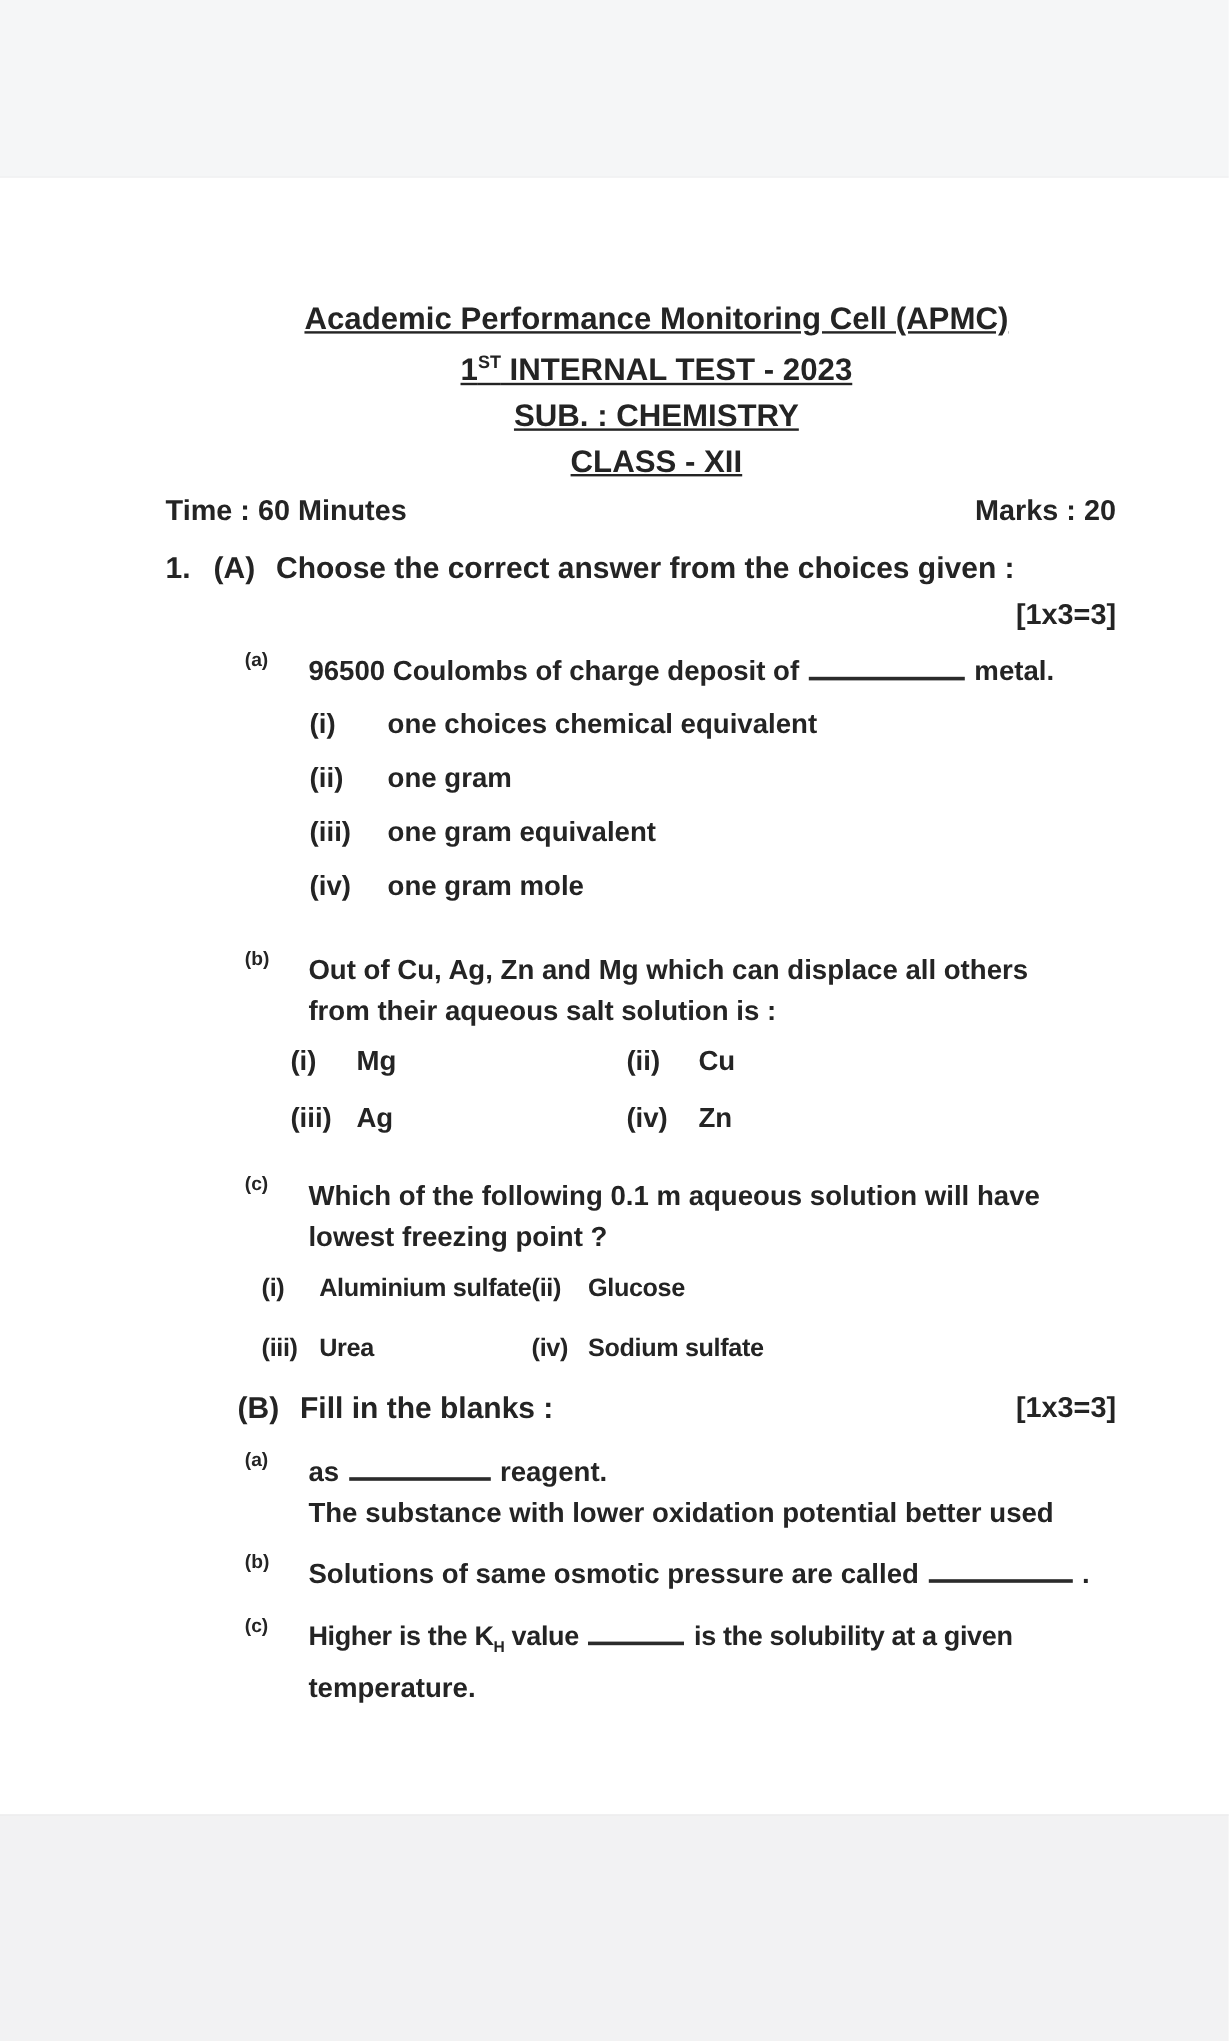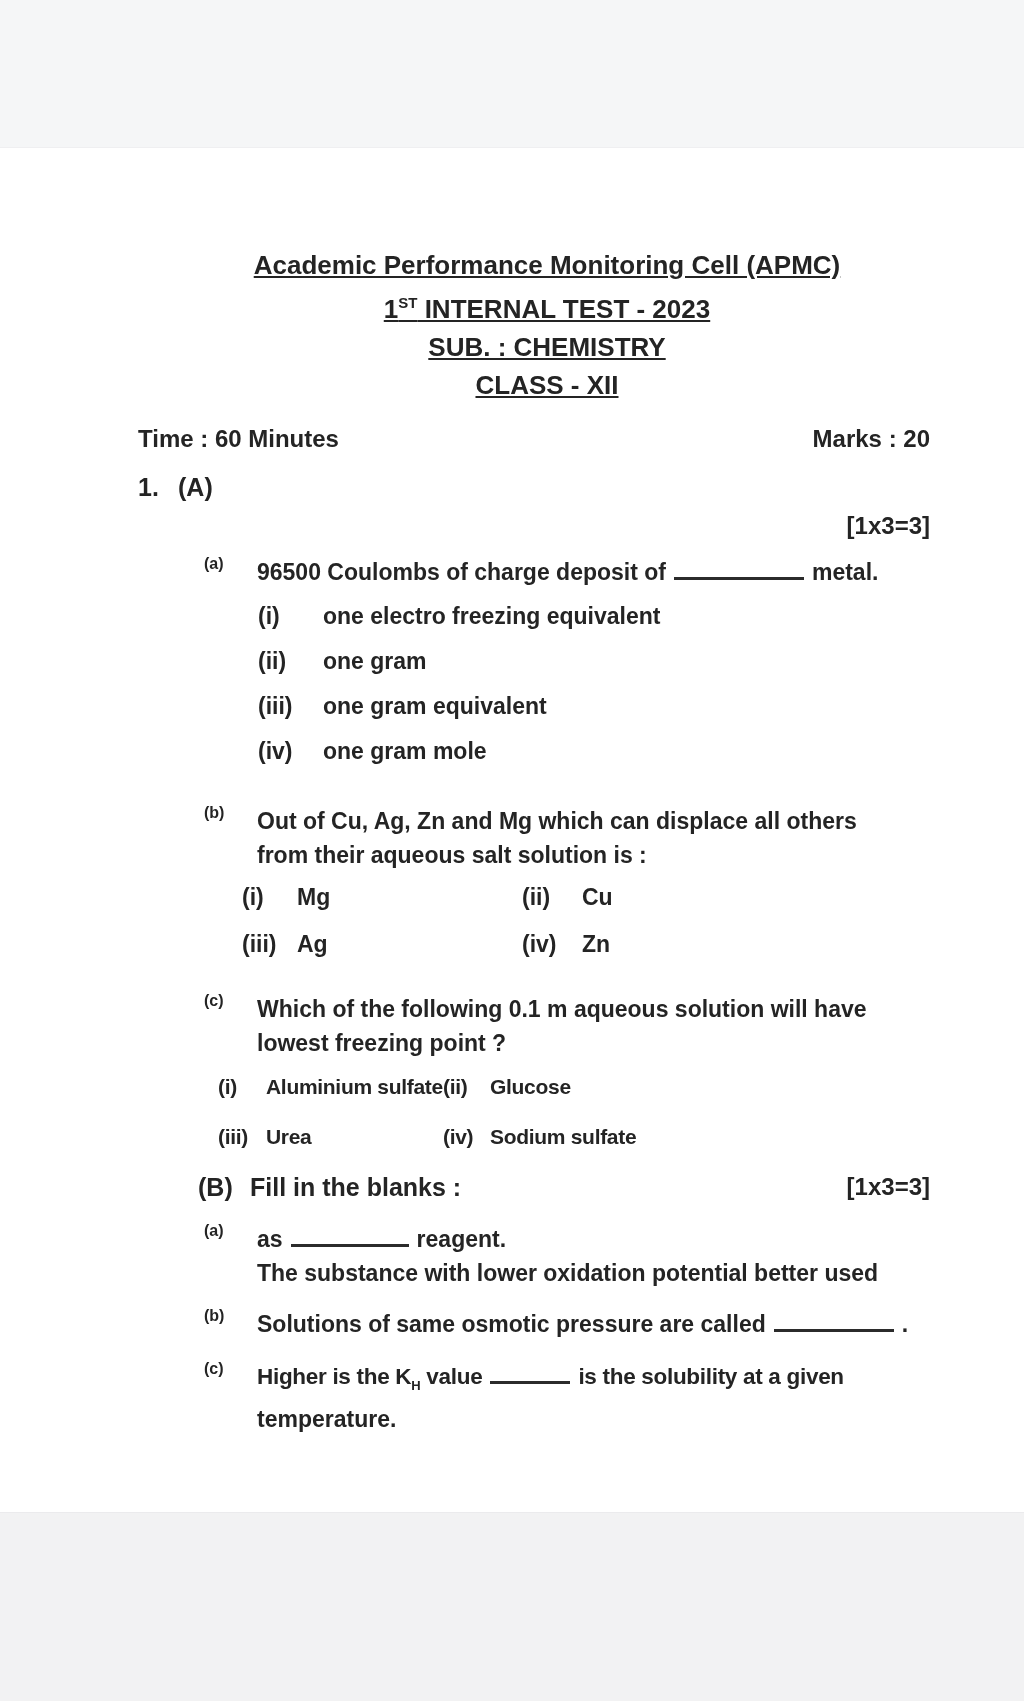--- a/index.html
+++ b/index.html
@@ -6,21 +6,21 @@
   body{
     width:1024px;height:1701px;position:relative;background:#ffffff;
     font-family:"Liberation Sans", sans-serif;font-weight:bold;color:#242424;
     overflow:hidden;
   }
   .band-top{position:absolute;top:0;left:0;width:1024px;height:147px;background:#f5f6f7;border-bottom:1px solid #efeff1;}
   .band-bottom{position:absolute;top:1512px;left:0;width:1024px;height:189px;background:#f2f2f3;border-top:1px solid #ebebed;}
   .content{position:absolute;top:0;left:138px;width:792px;padding-top:246px;}
   .h-line{text-align:center;font-size:26px;line-height:38px;white-space:nowrap;margin-left:26px;text-decoration:underline;}
   .h-line sup{font-size:15px;vertical-align:super;letter-spacing:0;margin-top:32px;}
-  .time-marks{display:flex;justify-content:space-between;font-size:24px;line-height:34px;margin-top:18px;}
+  .time-marks{display:flex;justify-content:space-between;font-size:24px;line-height:34px;margin-top:6px;}
   .q1-head{display:flex;font-size:25px;line-height:34px;margin-top:14px;white-space:nowrap;}
   .q1-num{width:40px;}
   .sec-label{width:52px;}
   .marks-line{text-align:right;font-size:24px;line-height:34px;margin-top:5px;}
   .subq{display:flex;}
   .subq-label{width:53px;margin-left:66px;flex:none;}
   .subq-body{flex:1;}
   .line{font-size:23px;line-height:34px;white-space:nowrap;}
   .blank{display:inline-block;border-bottom:3px solid #2b2b2b;height:19px;vertical-align:baseline;margin:0 8px;}
   .blank-aa{width:130px;}
@@ -70,32 +70,33 @@
   </div>
 
   <div class="time-marks">
     <span>Time : 60 Minutes</span>
     <span>Marks : 20</span>
   </div>
 
   <div class="q1-head">
     <span class="q1-num">1.</span>
     <span class="sec-label">(A)</span>
+    <span>Choose the correct answer from the choices given :</span>
   </div>
   <div class="marks-line">[1x3=3]</div>
 
   <div class="subq mt12">
     <span class="subq-label">(a)</span>
     <div class="subq-body">
       <div class="line"><span>96500 Coulombs of charge deposit of</span><span class="blank blank-aa"></span><span>metal.</span></div>
     </div>
   </div>
   <div class="opt-row opts-a first">
     <span class="opt-num">(i)</span>
-    <span>one electro freezing equivalent</span>
+    <span>one choices chemical equivalent</span>
   </div>
   <div class="opt-row opts-a next">
     <span class="opt-num">(ii)</span>
     <span>one gram</span>
   </div>
   <div class="opt-row opts-a next">
     <span class="opt-num">(iii)</span>
     <span>one gram equivalent</span>
   </div>
   <div class="opt-row opts-a next">

